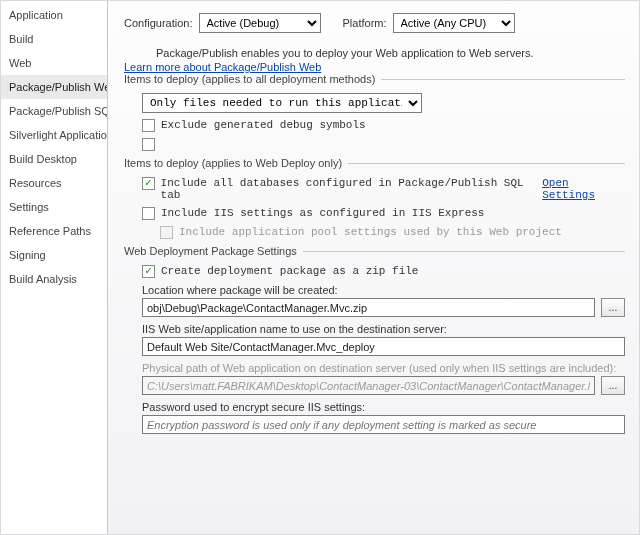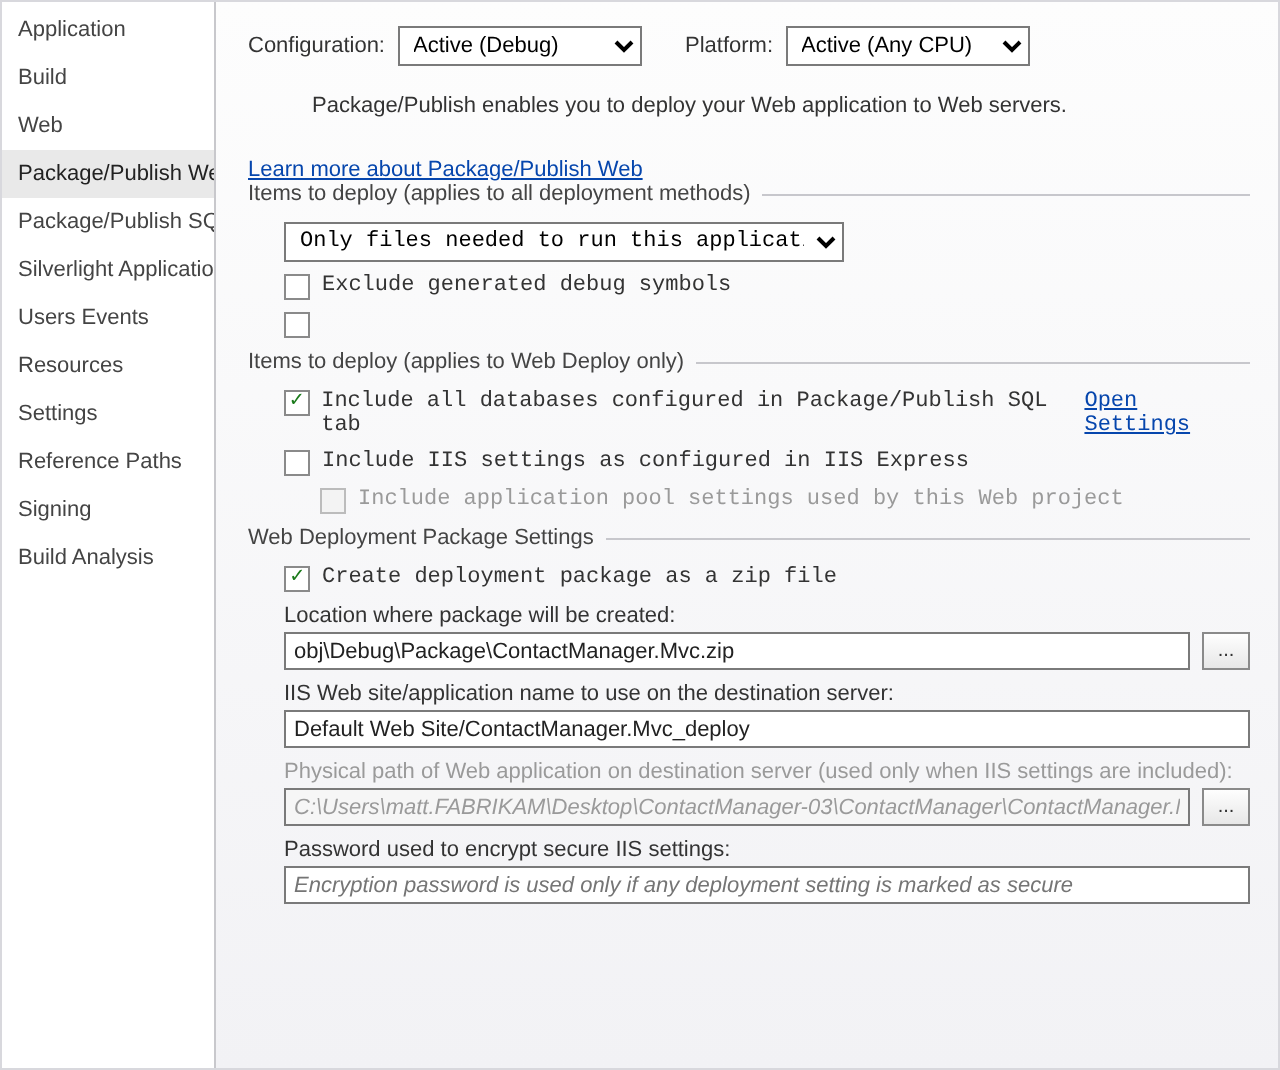--- a/index.html
+++ b/index.html
@@ -50,21 +50,21 @@
   .sel {
     height: 20px;
     border: 1px solid #7a7a7a;
     background: #fff;
     font: inherit;
     font-size: 11px;
     padding: 1px 3px;
   }
   .conf-sel { width: 122px; margin-right: 22px; }
   .plat-sel { width: 122px; }
-  .intro { margin-bottom: 20px; padding-left: 32px; }
+  .intro { margin-bottom: 2px; padding-left: 32px; }
   .link { color: #0646ad; text-decoration: underline; cursor: pointer; }
   .group {
     margin-top: 0;
   }
   .group-header {
     display: flex;
     align-items: center;
     color: #444;
     margin-bottom: 8px;
   }
@@ -139,21 +139,21 @@
 
 <div class="root">
 
   <div class="sidebar">
     <div class="side-item"><span>Application</span></div>
     <div class="side-item"><span>Build</span></div>
     <div class="side-item"><span>Web</span></div>
     <div class="side-item active"><span>Package/Publish Web</span></div>
     <div class="side-item"><span>Package/Publish SQL</span></div>
     <div class="side-item"><span>Silverlight Applications</span></div>
-    <div class="side-item"><span>Users Events</span></div>
+    <div class="side-item"><span>Build Desktop</span></div>
     <div class="side-item"><span>Resources</span></div>
     <div class="side-item"><span>Settings</span></div>
     <div class="side-item"><span>Reference Paths</span></div>
     <div class="side-item"><span>Signing</span></div>
     <div class="side-item"><span>Build Analysis</span></div>
   </div>
 
   <div class="main">
 
     <div class="row toprow">

